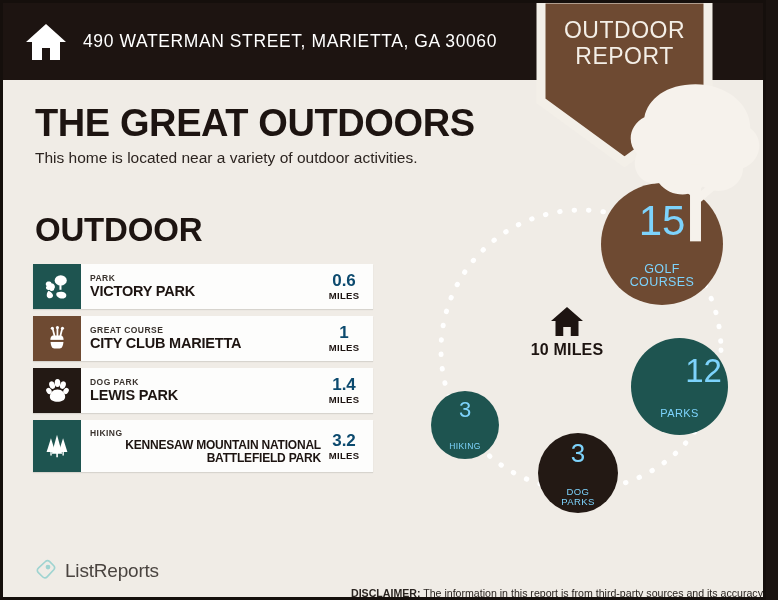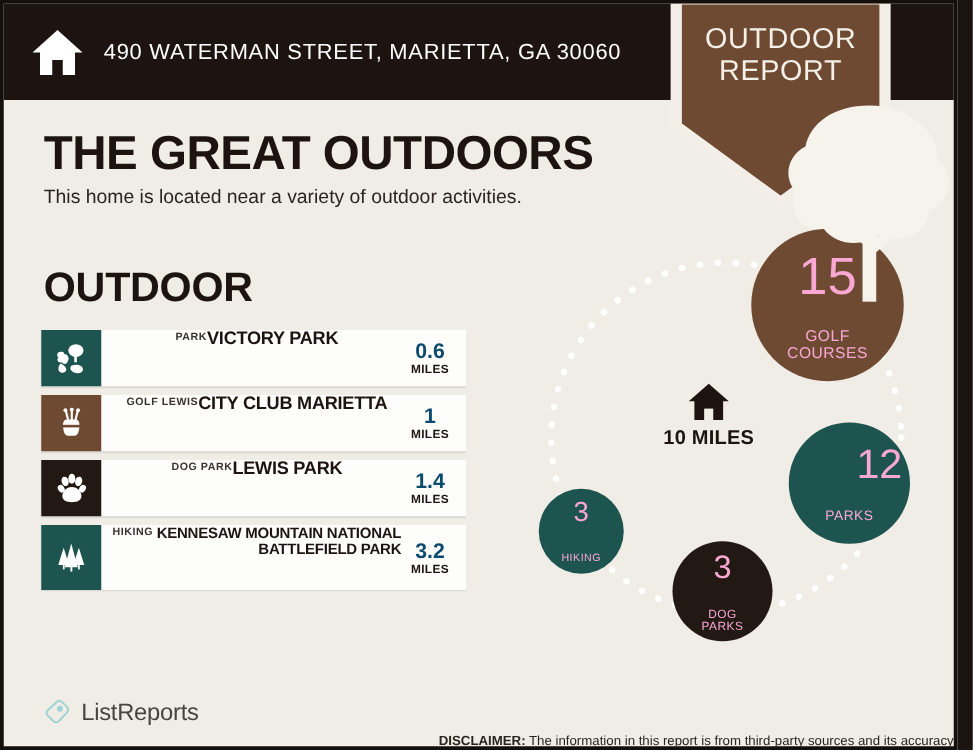--- a/index.html
+++ b/index.html
@@ -120,21 +120,21 @@
     flex: 0 0 48px;
     width: 48px;
     display: flex;
     align-items: center;
     justify-content: center;
   }
   .row-icon svg { display: block; }
   .row-mid {
     flex: 1 1 auto;
     display: flex;
-    flex-direction: row;
+    flex-direction: column;
     justify-content: center;
     padding-left: 9px;
     min-width: 0;
   }
   .row-cat {
     font-size: 8.5px;
     font-weight: bold;
     color: #3a332e;
     letter-spacing: 0.45px;
     line-height: 11px;
@@ -184,21 +184,21 @@
     left: 0; top: 0;
     width: 360px; height: 355px;
   }
   .bubble {
     position: absolute;
     border-radius: 50%;
     display: flex;
     flex-direction: column;
     align-items: center;
     justify-content: center;
-    color: #f9a8d4;
+    color: #7dd3fc;
     text-align: center;
   }
   .bubble-num {
     font-weight: 400;
     line-height: 1;
   }
   .bubble-label {
     font-weight: 400;
     line-height: 1.02;
     letter-spacing: 0.4px;
@@ -347,21 +347,21 @@
           <path d="M12 11 L10 3" stroke="#ffffff" stroke-width="2" stroke-linecap="round"></path>
           <path d="M15.5 11 L15.5 2" stroke="#ffffff" stroke-width="2" stroke-linecap="round"></path>
           <path d="M19 11 L21 3" stroke="#ffffff" stroke-width="2" stroke-linecap="round"></path>
           <circle cx="9.6" cy="2.6" r="1.8" fill="#ffffff"></circle>
           <circle cx="15.5" cy="1.8" r="1.8" fill="#ffffff"></circle>
           <circle cx="21.3" cy="2.6" r="1.8" fill="#ffffff"></circle>
           <rect x="6.5" y="16" width="17" height="2.4" fill="#6e4a32"></rect>
         </svg>
       </div>
       <div class="row-mid">
-        <span class="row-cat">GOLF LEWIS</span>
+        <span class="row-cat">GREAT COURSE</span>
         <span class="row-name">CITY CLUB MARIETTA</span>
       </div>
       <div class="row-dist">
         <span class="dist-num">1</span>
         <span class="dist-unit">MILES</span>
       </div>
     </div>
 
     <div class="list-row">
       <div class="row-icon" style="background:#231914">

